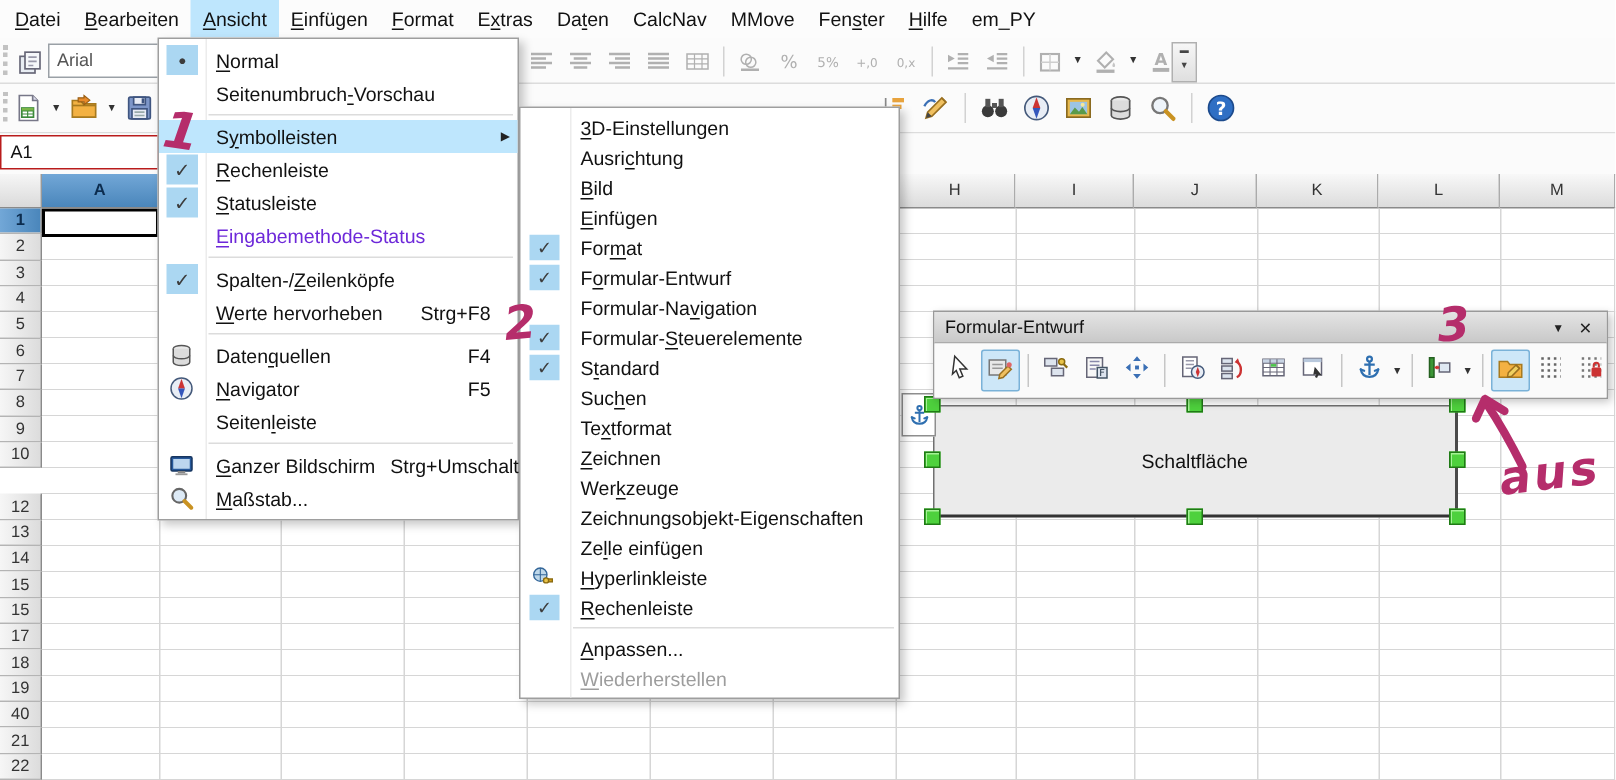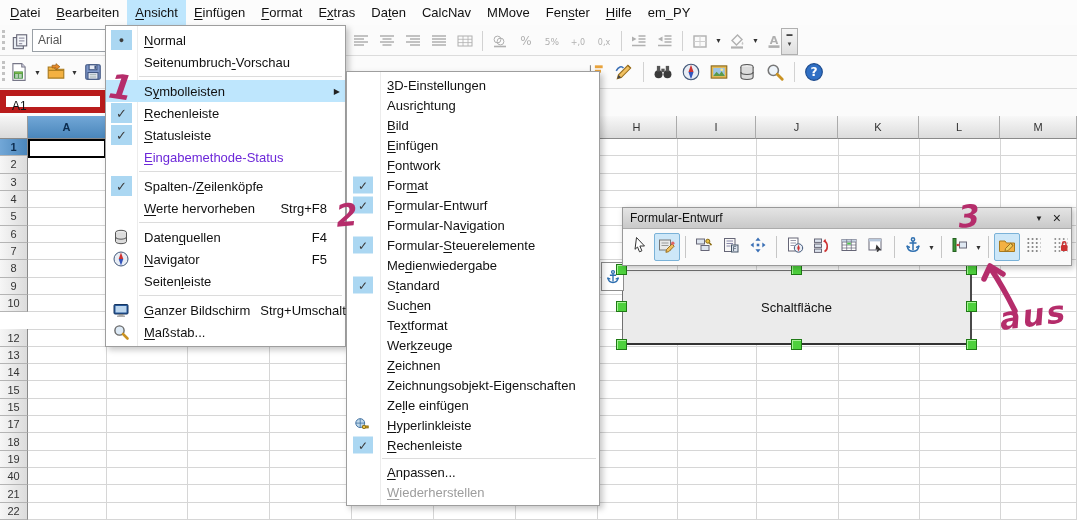--- a/index.html
+++ b/index.html
@@ -24,21 +24,21 @@
            background:#fff;font-size:12px;color:#555;line-height:21px;padding-left:5px;overflow:hidden;}
   .fmtstrip{position:absolute;left:349px;top:28px;height:25px;display:flex;align-items:center;gap:2px;}
   .ico{width:24px;height:24px;display:flex;align-items:center;justify-content:center;flex:0 0 auto;}
   .ico svg{display:block;}
   .vsep{width:1px;height:20px;background:#d2d2d2;margin:0 3px;flex:0 0 auto;}
   .ovflbtn{position:absolute;left:781px;top:28px;width:15px;height:25px;border:1px solid #b0b0b0;
            background:linear-gradient(#f6f6f6,#dfdfdf);font-size:6px;color:#444;text-align:center;line-height:10px;}
   .tb3left{position:absolute;left:7px;top:60px;display:flex;align-items:center;gap:2px;}
   .tb3right{position:absolute;left:584px;top:60px;display:flex;align-items:center;gap:4px;}
   .caret{font-size:7px;color:#333;width:9px;text-align:center;flex:0 0 auto;}
-  .namebox{position:absolute;left:0;top:90px;width:106px;height:23px;background:#fff;border:6px solid #b91c1c;
+  .namebox{position:absolute;left:0;top:90px;width:106px;height:23px;background:#fff;border:1px solid #b91c1c;
            box-sizing:border-box;font-size:12px;line-height:21px;padding-left:6px;color:#111;}
 
   
   .sheet{position:absolute;left:0;top:116px;width:1077px;height:404px;background:#fff;}
   .corner{position:absolute;left:0;top:0;width:28px;height:23px;box-sizing:border-box;
           background:linear-gradient(#f6f6f6,#dadada);border-right:1px solid #999;border-bottom:1px solid #8a8a8a;}
   .colhdr{position:absolute;top:0;height:23px;box-sizing:border-box;display:flex;align-items:center;justify-content:center;
           font-size:11px;color:#333;background:linear-gradient(#f8f8f8,#dcdcdc);
           border-right:1px solid #ababab;border-bottom:1px solid #8a8a8a;}
   .colhdr.sel{background:linear-gradient(#72a7d7,#4a86bb);color:#0c2c4e;font-weight:bold;border-right:1px solid #3a6b96;}
@@ -615,55 +615,49 @@
       <div class="srow">
         <span>Ausri<u>c</u>htung</span>
       </div>
       <div class="srow">
         <span><u>B</u>ild</span>
       </div>
       <div class="srow">
         <span><u>E</u>infügen</span>
       </div>
       <div class="srow">
-        <span><u>F</u>ontwork</span>
-      </div>
-      <div class="srow">
         <span class="sbox">✓</span>
         <span>For<u>m</u>at</span>
       </div>
       <div class="srow">
         <span class="sbox">✓</span>
         <span>F<u>o</u>rmular-Entwurf</span>
       </div>
       <div class="srow">
         <span>Formular-Na<u>v</u>igation</span>
       </div>
       <div class="srow">
         <span class="sbox">✓</span>
         <span>Formular-<u>S</u>teuerelemente</span>
       </div>
       <div class="srow">
-        <span>Me<u>d</u>ienwiedergabe</span>
-      </div>
-      <div class="srow">
         <span class="sbox">✓</span>
         <span>S<u>t</u>andard</span>
       </div>
       <div class="srow">
         <span>Suc<u>h</u>en</span>
       </div>
       <div class="srow">
         <span>Te<u>x</u>tformat</span>
       </div>
       <div class="srow">
+        <span><u>Z</u>eichnen</span>
+      </div>
+      <div class="srow">
         <span>Wer<u>k</u>zeuge</span>
-      </div>
-      <div class="srow">
-        <span><u>Z</u>eichnen</span>
       </div>
       <div class="srow">
         <span>Zeichnungsobjekt-Eigenschaften</span>
       </div>
       <div class="srow">
         <span>Ze<u>l</u>le einfügen</span>
       </div>
       <div class="srow">
         <span class="sico"><svg viewBox="0 0 18 18" width="16" height="16">
             <circle cx="7" cy="8" r="5" fill="#bfd8ea" stroke="#336699"></circle>

